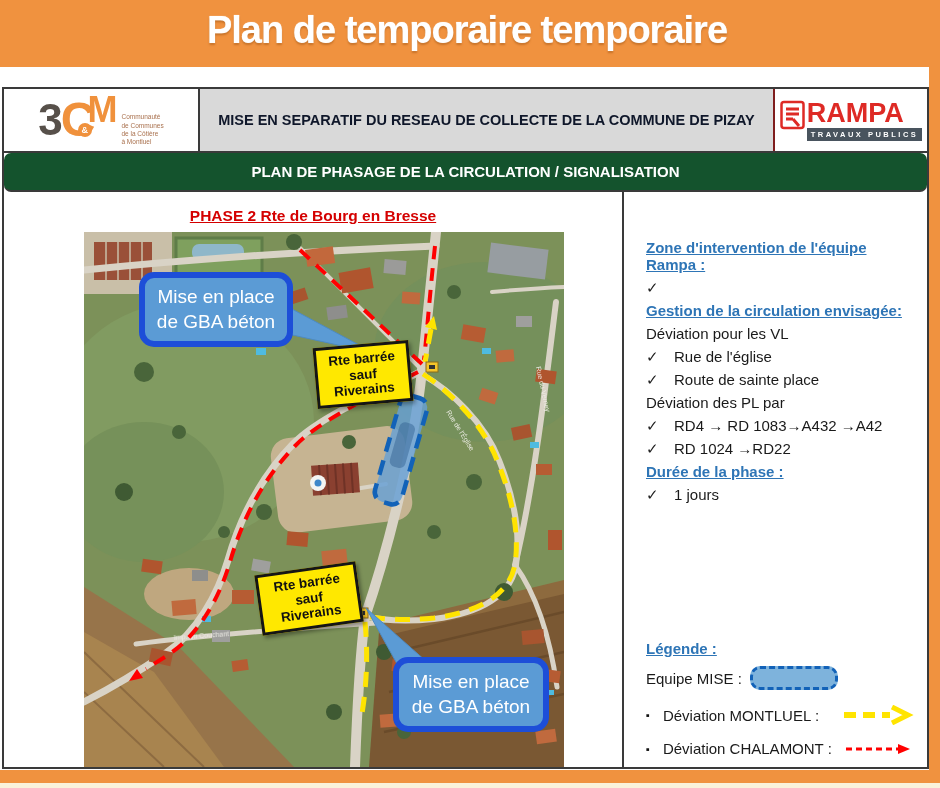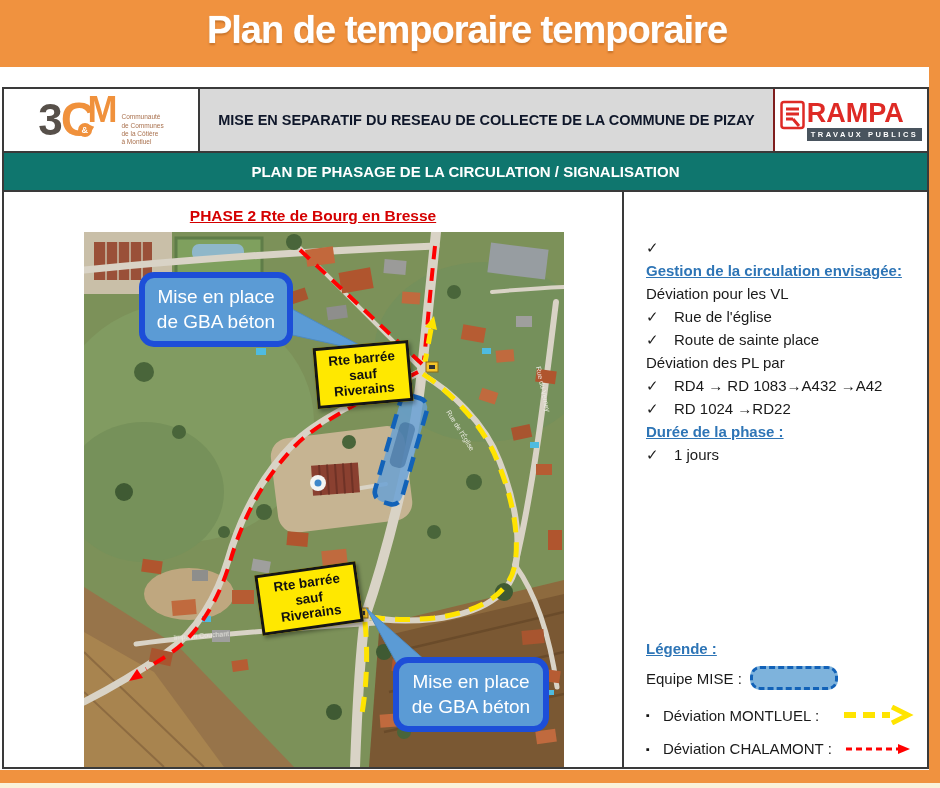--- a/index.html
+++ b/index.html
@@ -17,22 +17,22 @@
     text-shadow:0 2px 2px rgba(150,75,10,.45),0 0 1px rgba(255,255,255,.8);}
 
   
   .page-table{position:absolute;left:2px;top:87px;width:927px;height:682px;background:#fff;
     border:2px solid #3a3a3a;box-sizing:border-box;display:flex;flex-direction:column;}
   .header-row{height:62px;display:flex;border-bottom:2px solid #3a3a3a;flex:0 0 auto;}
   .cell-logo{width:196px;border-right:2px solid #3a3a3a;display:flex;align-items:center;justify-content:center;box-sizing:border-box;}
   .cell-title{flex:1;background:#D9D9D9;border-right:2px solid #7f1d1d;display:flex;align-items:center;justify-content:center;
     font-size:14.5px;font-weight:bold;color:#0f172a;text-align:center;padding:0 12px;box-sizing:border-box;}
   .cell-rampa{width:152px;display:flex;align-items:center;justify-content:center;}
-  .banner-row{height:37px;background:#0f766e;border-bottom:2px solid #3a3a3a;color:#fff;font-weight:bold;
-    font-size:15px;display:flex;align-items:center;justify-content:center;flex:0 0 auto;}
+  .banner-row{height:37px;background:#14532d;border-bottom:2px solid #3a3a3a;color:#fff;font-weight:bold;
+    font-size:15px;display:flex;align-items:center;justify-content:center;flex:0 0 auto;border-radius:7px;}
   .main-row{flex:1;display:flex;min-height:0;}
   .map-cell{width:620px;border-right:2px solid #3a3a3a;position:relative;background:#fff;box-sizing:border-box;}
   .info-cell{flex:1;position:relative;font-size:15px;color:#1a1a1a;padding:47px 14px 0 22px;box-sizing:border-box;}
 
   
   .logo3cm{display:flex;align-items:center;line-height:1;}
   .logo3cm .digit{font-size:44px;font-weight:bold;color:#57504A;}
   .logo3cm .cwrap{position:relative;margin-left:-2px;}
   .logo3cm .cC{font-size:48px;font-weight:bold;color:#F0913C;}
   .logo3cm .amp{position:absolute;left:17px;bottom:7px;width:14px;height:14px;border-radius:50%;
@@ -274,20 +274,21 @@
         </div>
         <div class="roadsign s2">
           <div>Rte barrée</div>
           <div>sauf</div>
           <div>Riverains</div>
         </div>
       </div>
     </div>
 
     <div class="info-cell">
+      <div class="ip-line ip-heading">Zone d'intervention de l'équipe Rampa :</div>
       <div class="ip-line ip-item">
         <span class="chk">✓</span>
       </div>
       <div class="ip-line ip-heading">Gestion de la circulation envisagée:</div>
       <div class="ip-line">Déviation pour les VL</div>
       <div class="ip-line ip-item">
         <span class="chk">✓</span>
         <span>Rue de l'église</span>
       </div>
       <div class="ip-line ip-item">

